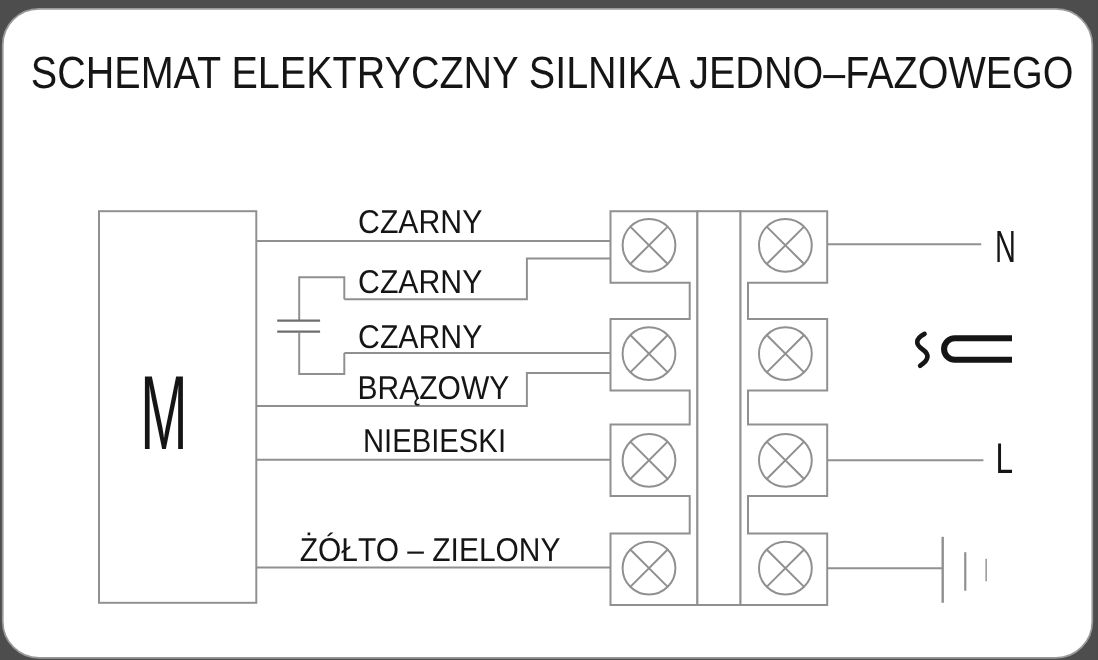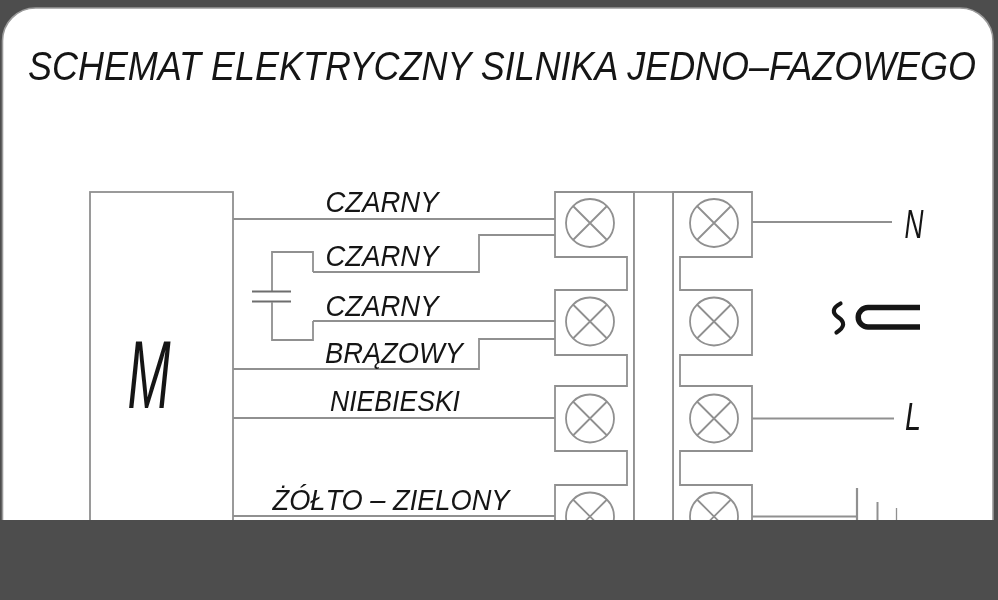--- a/index.html
+++ b/index.html
@@ -1,19 +1,19 @@
 <!DOCTYPE html>
 <html style="--bg: #4d4d4d; --canvas: #ffffff; --line: #909090; --text: #151515; --border: #9a9a9a;"><head>
 <meta charset="utf-8">
 <style>
   :root{
     --bg:#4d4d4d; --canvas:#ffffff; --line:#909090; --text:#151515; --border:#9a9a9a;
   }
   html,body{margin:0;padding:0;background:var(--bg);}
-  .stage{width:998px;height:520px;position:relative;font-style:italic;}
+  .stage{width:998px;height:600px;position:relative;}
   svg{display:block;font-family:"Liberation Sans",sans-serif;}
   .lbl{fill:var(--text);}
   .wire{stroke:var(--line);stroke-width:1.8;fill:none;}
   .outline{stroke:var(--line);stroke-width:1.8;fill:#ffffff;}
   .plate{stroke:#6e6e6e;stroke-width:2;fill:none;}
   .sym{stroke:var(--text);fill:none;}
   .gbar{stroke:var(--line);fill:none;}
 </style>
 </head>
 <body>

